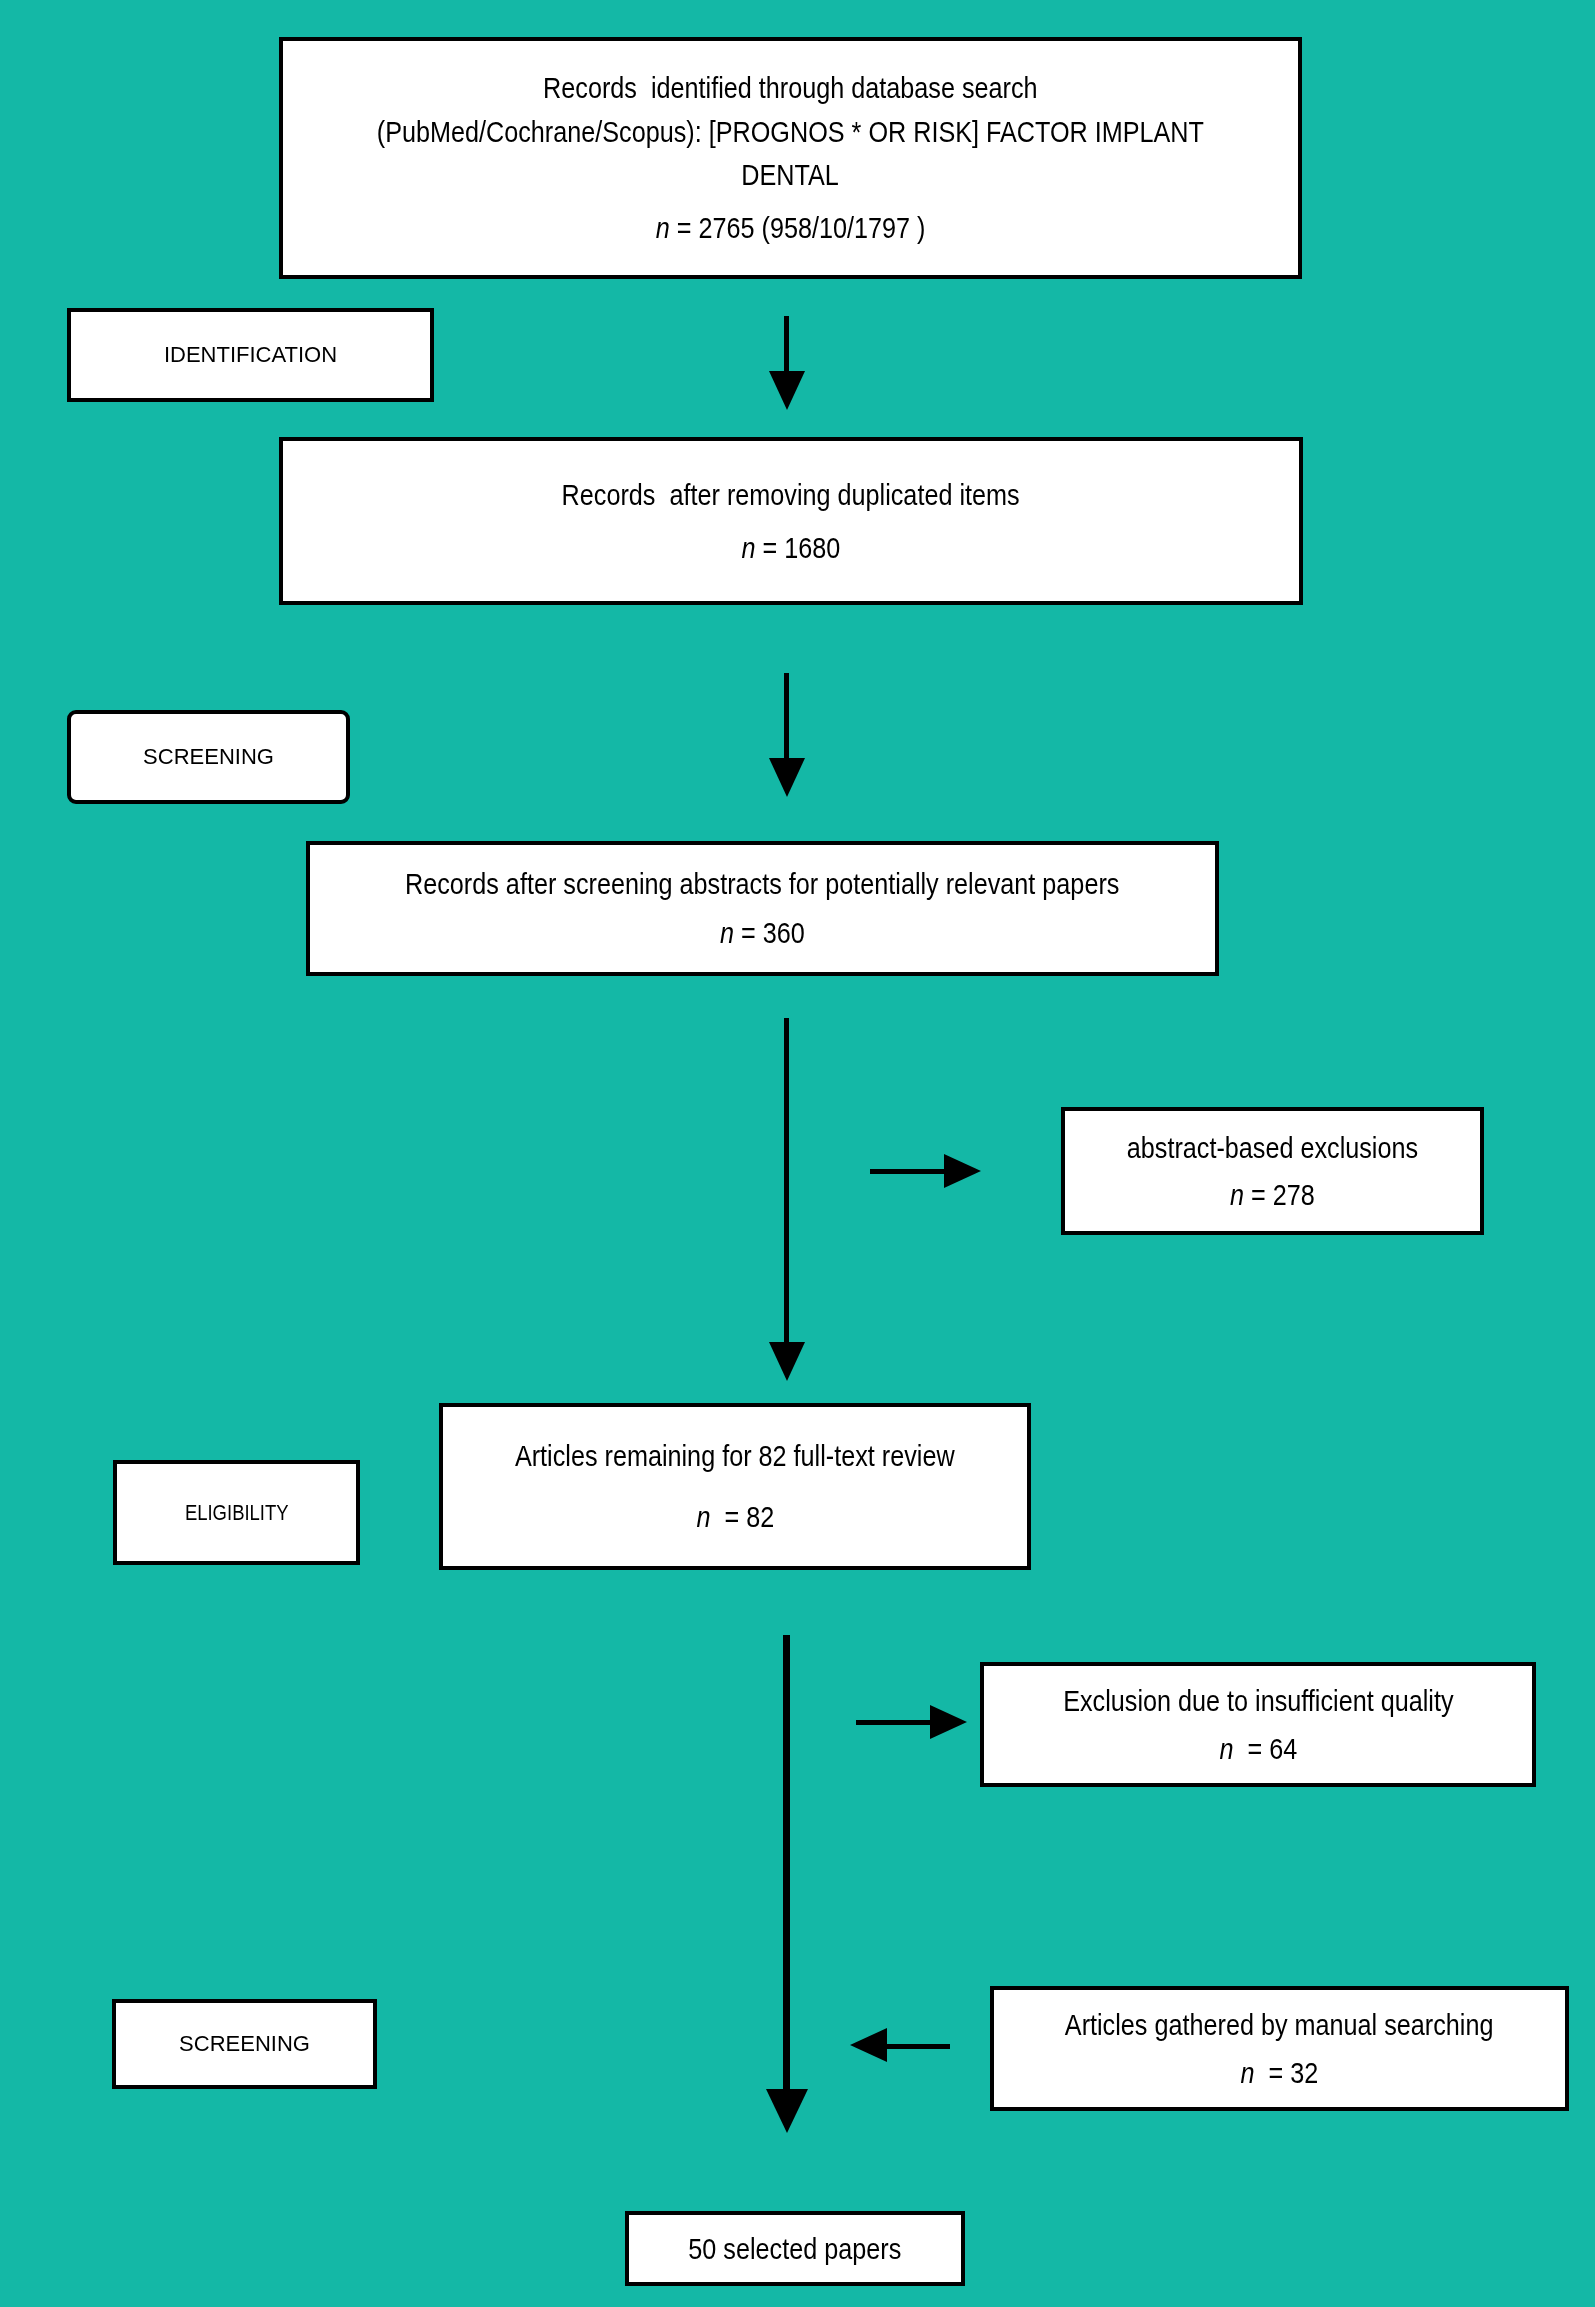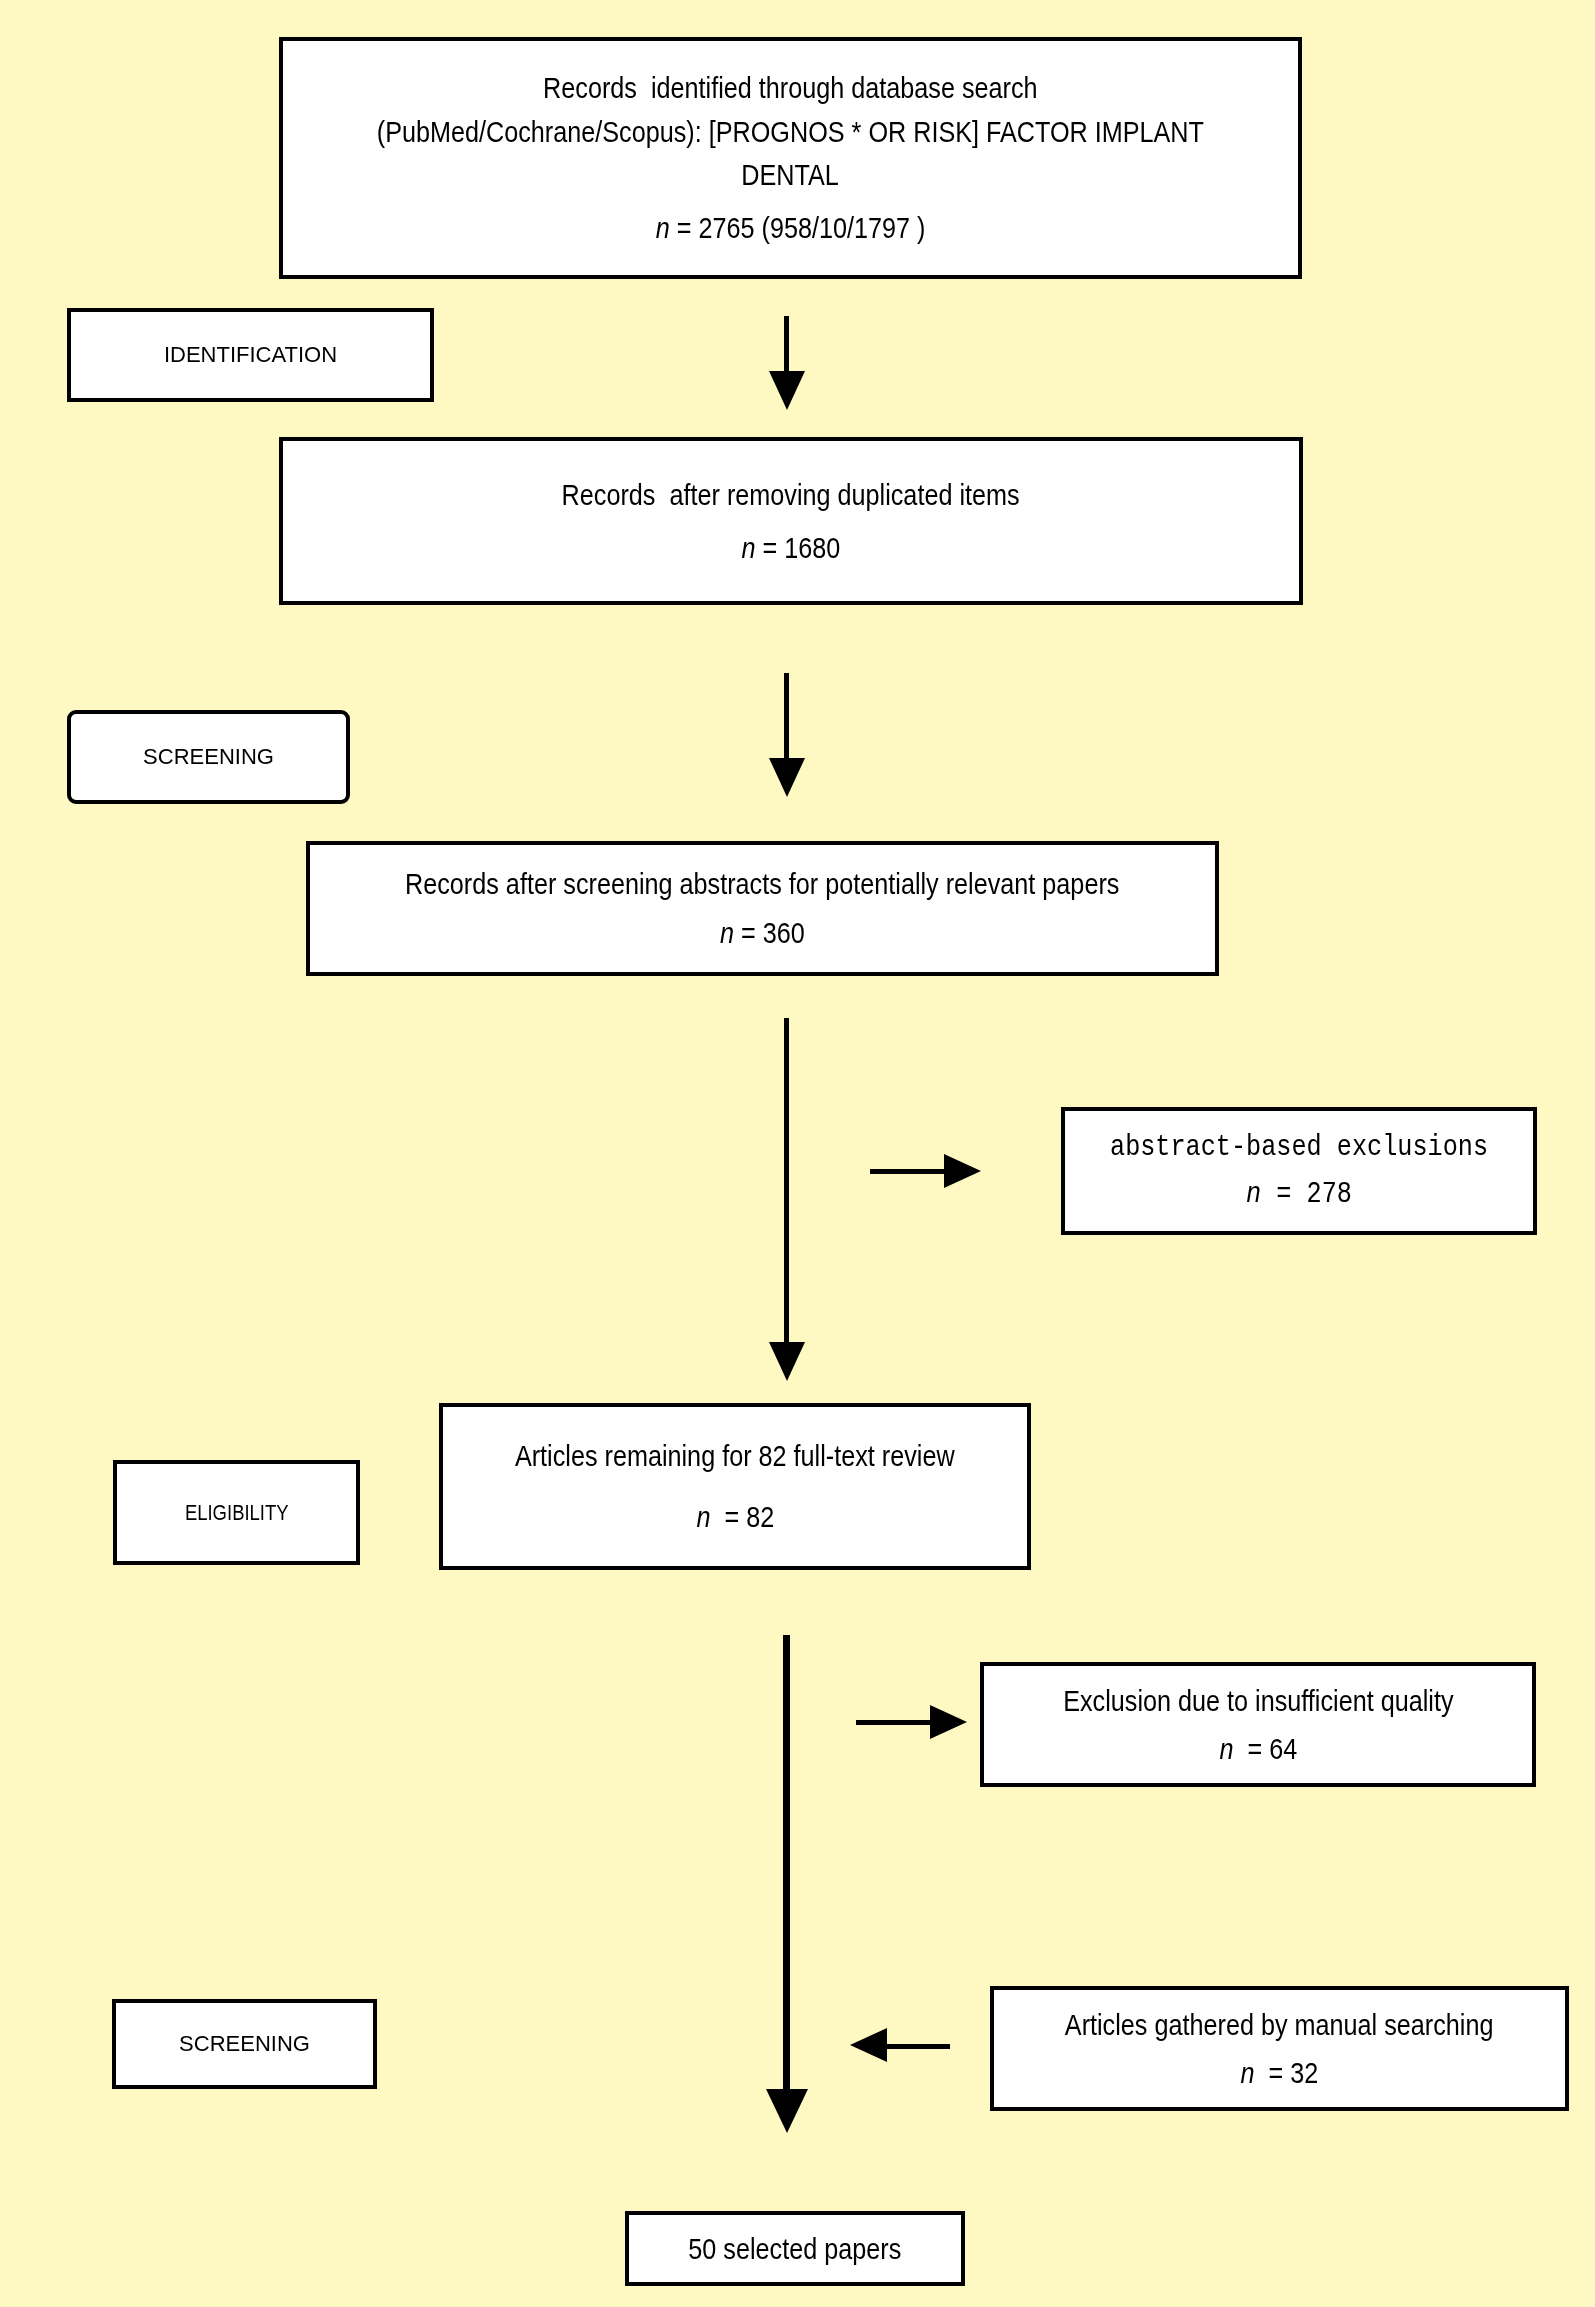--- a/index.html
+++ b/index.html
@@ -8,21 +8,21 @@
     width: 1596px;
     height: 2307px;
     background: #ffffff;
     font-family: "Liberation Sans", sans-serif;
     color: #000000;
   }
   .canvas {
     position: relative;
     width: 1596px;
     height: 2307px;
-    background: #fef9c3;
+    background: #14b8a6;
     overflow: hidden;
   }
   .fbox {
     position: absolute;
     border: 4px solid #000000;
     background: #ffffff;
     display: flex;
     flex-direction: column;
     align-items: center;
     justify-content: center;
@@ -112,21 +112,21 @@
     <div class="line cond">Records after screening abstracts for potentially relevant papers</div>
     <div class="line cond count" style="margin-top:5.4px;"><em>n</em><span> = 360</span></div>
   </div>
 
   <div class="vstem" style="left:784px; top:1018px; width:5.4px; height:326px;"></div>
   <div class="head-down" style="left:769px; top:1342px;"></div>
 
   <div class="hstem" style="left:870px; top:1169px; width:74px; height:4.7px;"></div>
   <div class="head-right" style="left:944px; top:1154px;"></div>
 
-  <div class="fbox" style="left:1061px; top:1107px; width:476px; height:128px;font-family:Liberation Mono, monospace;">
+  <div class="fbox" style="left:1061px; top:1107px; width:423px; height:128px;">
     <div class="line cond">abstract-based exclusions</div>
     <div class="line cond count" style="margin-top:4px;"><em>n</em><span> = 278</span></div>
   </div>
 
   <div class="stage-box" style="left:113px; top:1460px; width:247px; height:105px;">
     <span class="cond">ELIGIBILITY</span>
   </div>
 
   <div class="fbox" style="left:439px; top:1403px; width:592px; height:167px;gap:8px;">
     <div class="line cond">Articles remaining for 82 full-text review</div>

